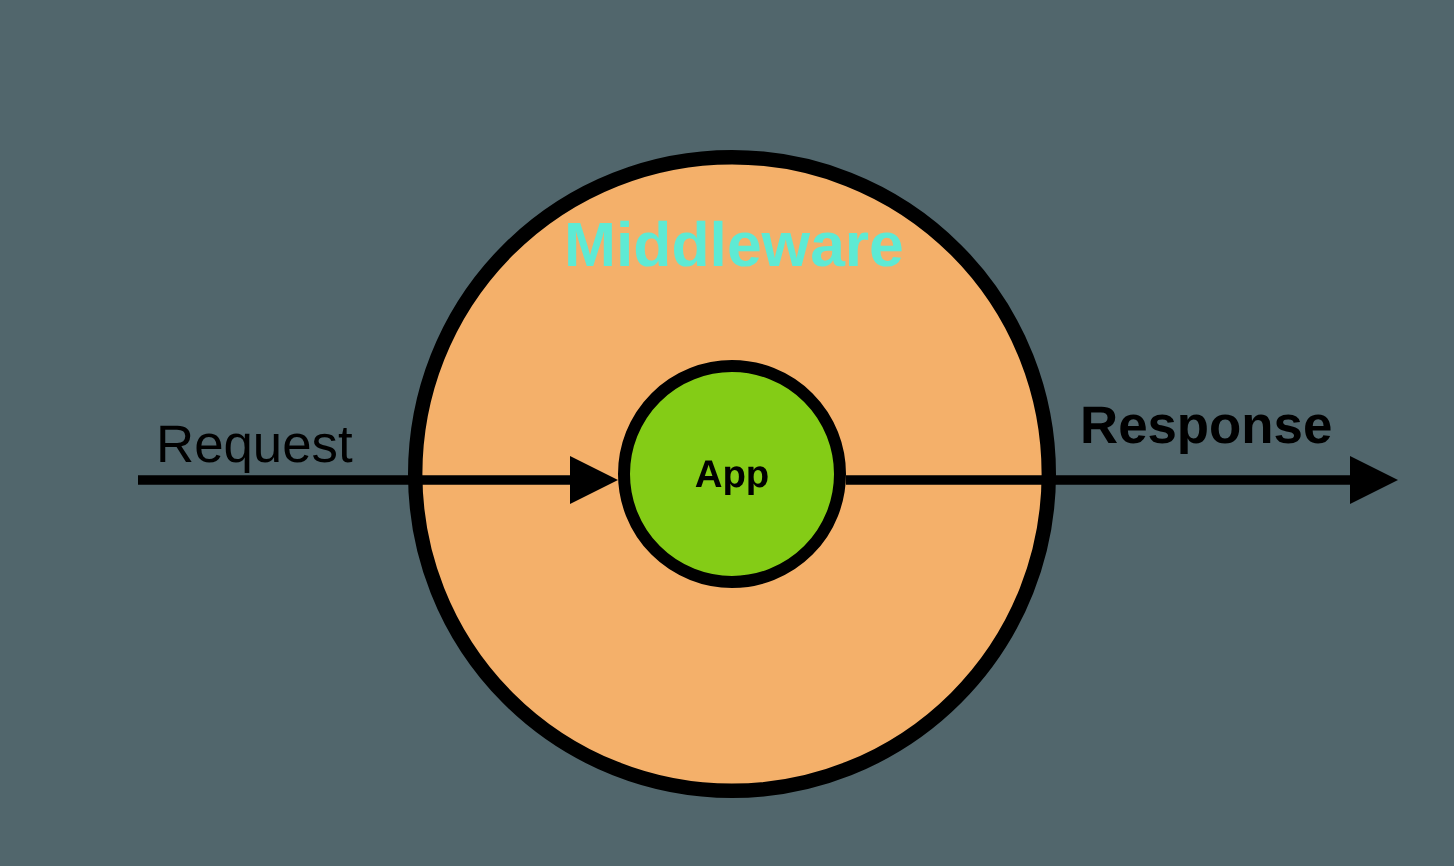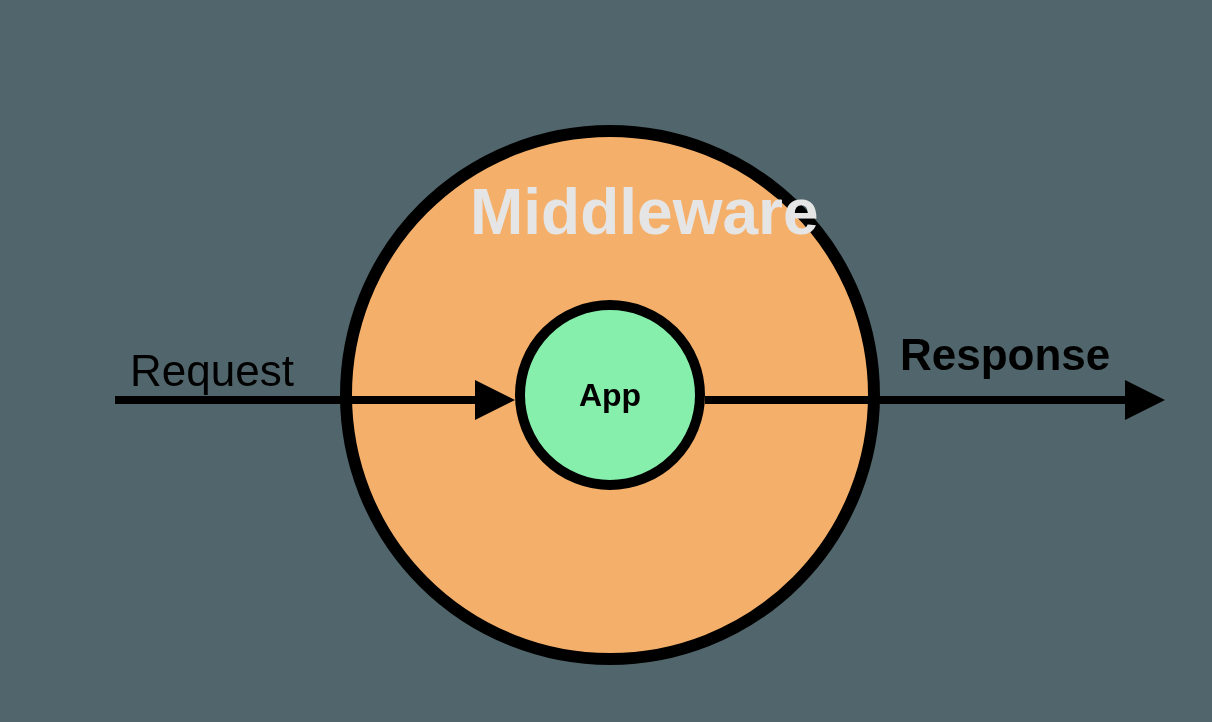--- a/index.html
+++ b/index.html
@@ -23,35 +23,35 @@
       background: #f4b06a;
       border: 12px solid #000;
       left: 340px;
       top: 125px;
     }
     .inner-circle {
       position: absolute;
       width: 190px;
       height: 190px;
       border-radius: 50%;
-      background: #86efac;
+      background: #84cc16;
       border: 10px solid #000;
       left: 515px;
       top: 300px;
       display: flex;
       align-items: center;
       justify-content: center;
     }
     .middleware-label {
       position: absolute;
       left: 470px;
       top: 175px;
-      font-size: 64px;
+      font-size: 52px;
       font-weight: bold;
-      color: #e5e5e5;
+      color: #5eead4;
     }
     .app-label {
       font-size: 32px;
       font-weight: bold;
       color: #000;
     }
     .request-label {
       position: absolute;
       left: 130px;
       top: 330px;

